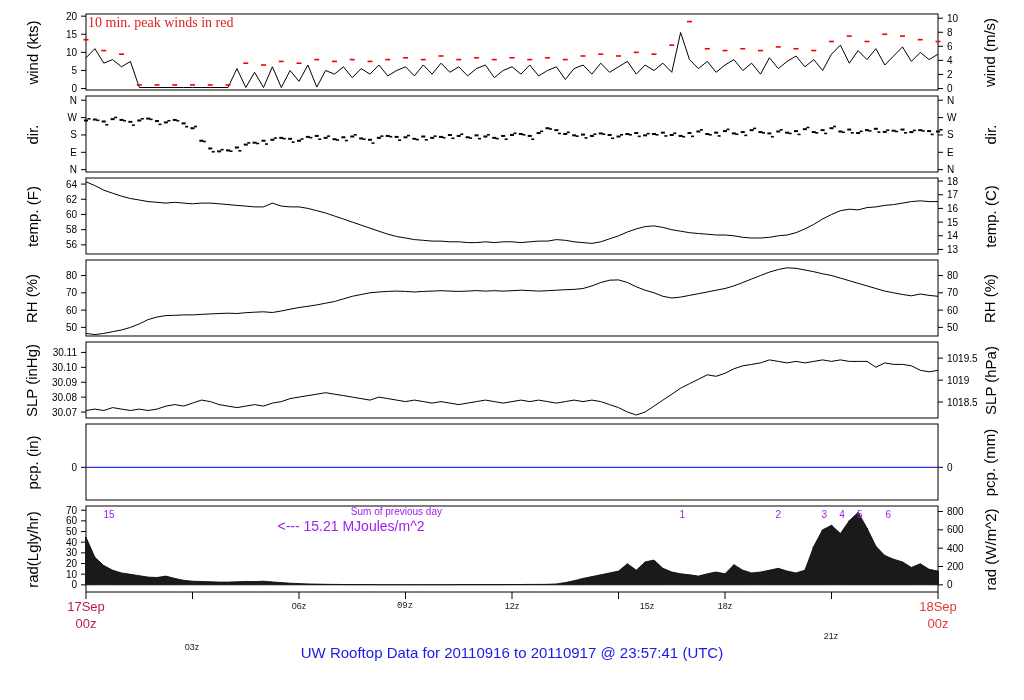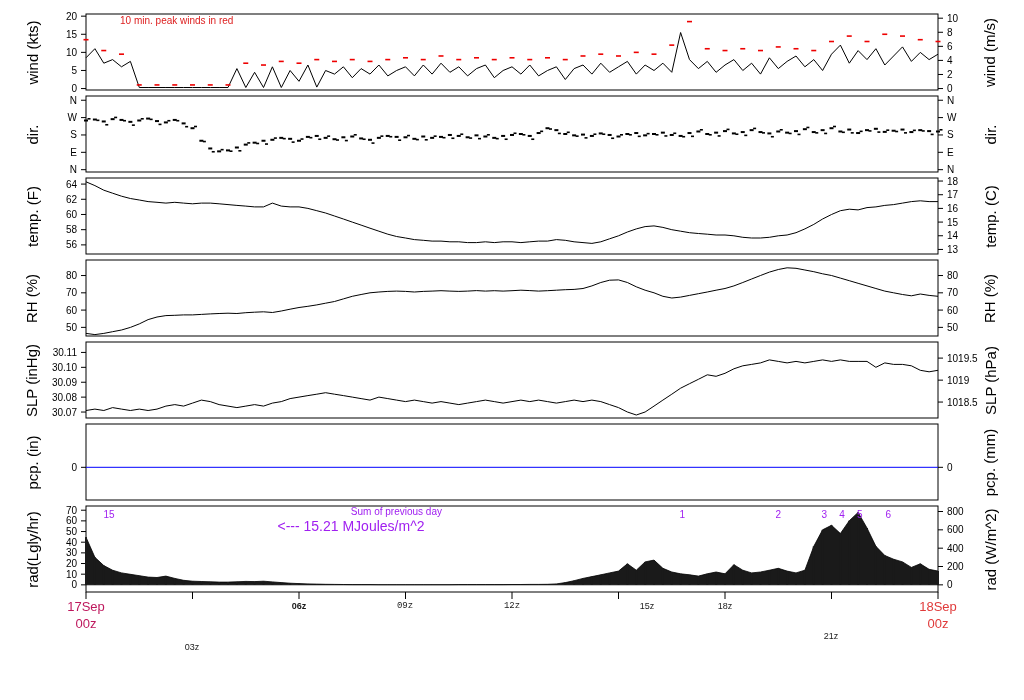--- a/index.html
+++ b/index.html
@@ -5,21 +5,21 @@
   html,body{margin:0;padding:0;background:#ffffff;}
   #figure{position:relative;width:1024px;height:700px;background:#ffffff;overflow:hidden;
           font-family:"Liberation Sans",sans-serif;}
   .vlabel{position:absolute;display:flex;align-items:center;justify-content:center;width:56px;}
   .vlabel span{transform:rotate(-90deg);white-space:nowrap;font-size:15px;color:#000;}
   .vlabel.left{left:4px;}
   .vlabel.right{left:962px;}
   #plot-svg{position:absolute;left:0;top:0;}
   .xtick-label{position:absolute;width:44px;text-align:center;font-size:9px;color:#1a1a1a;top:601px;}
   .date-block{position:absolute;width:64px;text-align:center;font-size:13px;line-height:17px;top:598px;}
-  .red-note{position:absolute;left:120px;top:15px;font-size:10px;}
+  .red-note{position:absolute;left:88px;top:15px;font-size:14px;font-family:Liberation Serif, serif;}
   .purple-line1{position:absolute;left:282px;top:506px;width:160px;text-align:right;font-size:10px;}
   .purple-line2{position:absolute;left:256px;top:518px;width:190px;text-align:center;font-size:14px;}
   .fig-title{position:absolute;left:0;top:644px;width:1024px;text-align:center;font-size:15px;}
 </style>
 </head>
 <body>
 
 <div id="figure">
 
   <svg id="plot-svg" width="1024" height="700">
@@ -562,29 +562,30 @@
     </div>
   <div class="vlabel right" style="top:506px;height:86px;">
       <span>rad (W/m^2)</span>
     </div>
 
   <div class="red-note" style="color: rgb(221, 32, 32);">10 min. peak winds in red</div>
   <div class="purple-line1" style="color: rgb(160, 32, 240);">Sum of previous day</div>
   <div class="purple-line2" style="color: rgb(160, 32, 240);">&lt;--- 15.21 MJoules/m^2</div>
 
   <div class="xtick-label" style="left:170px;margin-top:41px;">03z</div>
-  <div class="xtick-label" style="left:277px;font-weight:bold;">06z</div>
+  <div class="xtick-label" style="left:277px;">06z</div>
   <div class="xtick-label" style="left:383px;font-family:Liberation Mono, monospace;">09z</div>
-  <div class="xtick-label" style="left:490px;font-family:Liberation Mono, monospace;">12z</div>
+  <div class="xtick-label" style="left:490px;">12z</div>
   <div class="xtick-label" style="left:625px;">15z</div>
   <div class="xtick-label" style="left:703px;">18z</div>
   <div class="xtick-label" style="left:809px;margin-top:30px;">21z</div>
 
   <div class="date-block" style="left: 54px; color: #be185d;">
     <div>17Sep</div>
     <div>00z</div>
   </div>
   <div class="date-block" style="left: 906px; color: rgb(224, 58, 58);">
     <div>18Sep</div>
     <div>00z</div>
   </div>
 
+  <div class="fig-title" style="color: rgb(26, 26, 230);">UW Rooftop Data for 20110916  to  20110917 @ 23:57:41  (UTC)</div>
 </div>
 
 </body></html>

